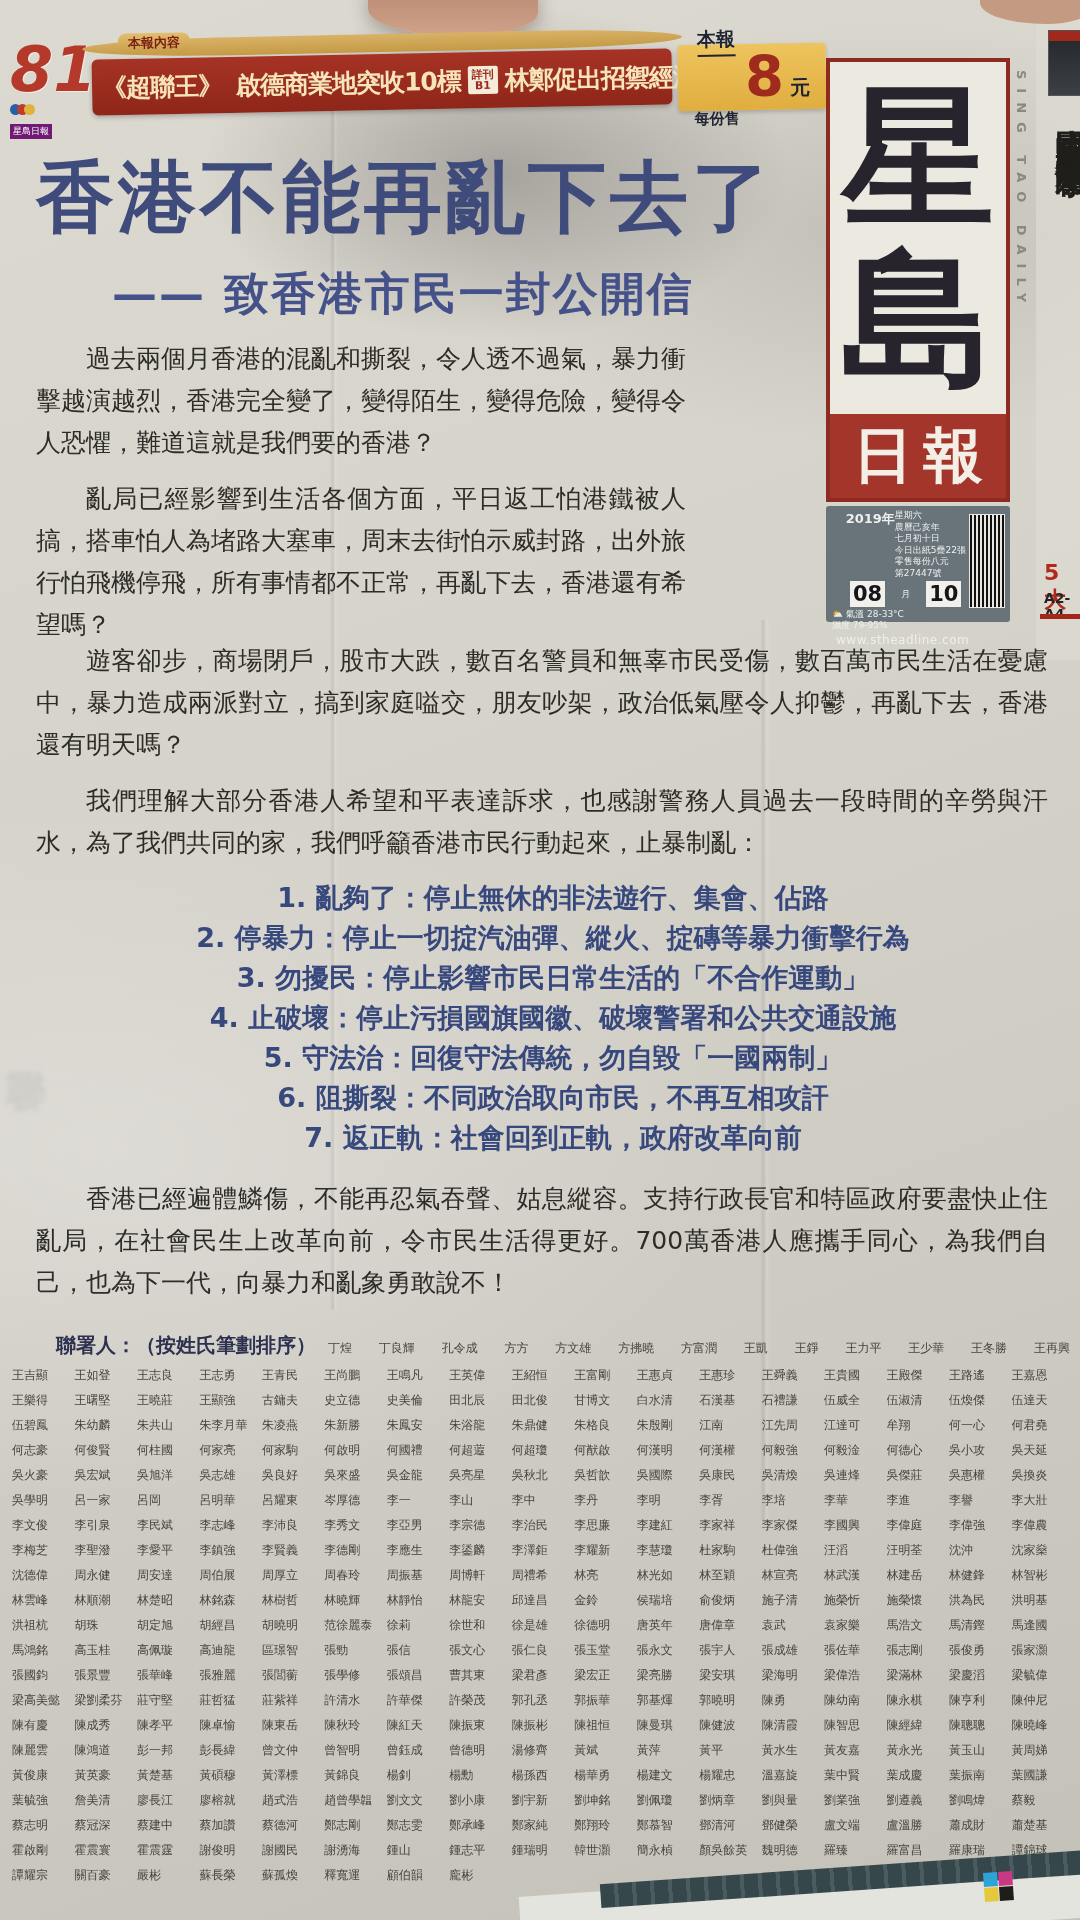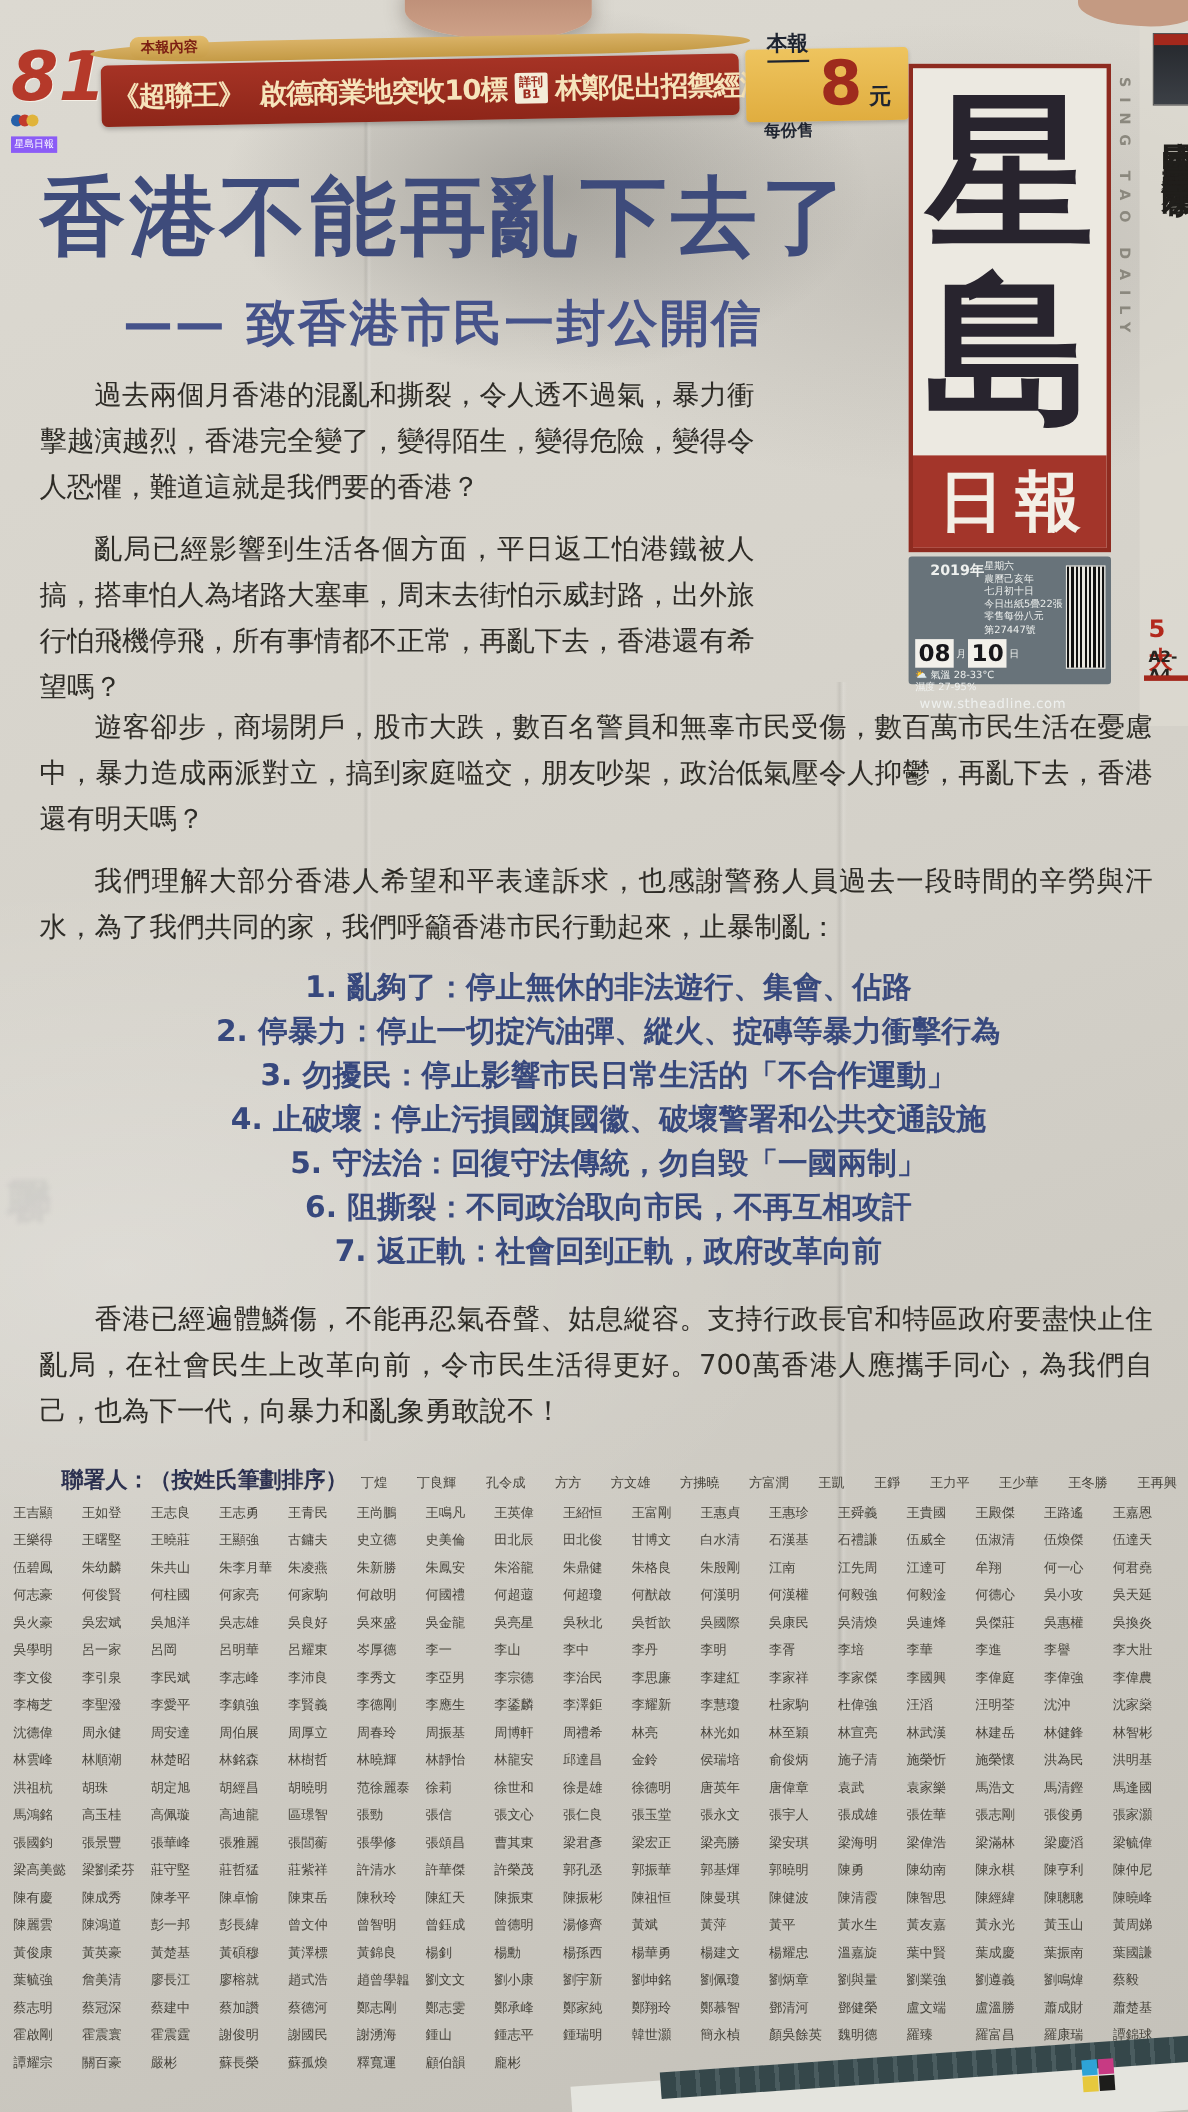--- a/index.html
+++ b/index.html
@@ -20,21 +20,21 @@
   .right-strip-bg{position:absolute;left:1036px;top:0;width:44px;height:660px;background:#dedbd2;opacity:.65;}
 
   
   .hand-top{position:absolute;left:368px;top:-14px;width:170px;height:50px;background:linear-gradient(#b98a73,#cfa289);border-radius:0 0 46% 54%;box-shadow:0 6px 18px rgba(60,50,40,.35);}
   .hand-corner{position:absolute;right:-10px;top:-12px;width:110px;height:36px;background:#c49a82;border-radius:0 0 40% 60%;}
 
   
   .logo81{position:absolute;left:10px;top:40px;width:86px;height:78px;}
   .logo81 .num{font-size:62px;font-weight:900;font-style:italic;color:#b5392a;line-height:60px;text-shadow:1px 1px 0 #f3efe6;}
   .logo81 .dots span{display:inline-block;width:11px;height:11px;border-radius:50%;margin-right:-4px;}
-  .logo81 .tag{font-size:9px;color:#fff;background:#8b5cf6;padding:1px 3px;display:inline-block;margin-top:1px;}
+  .logo81 .tag{font-size:9px;color:#fff;background:#701a75;padding:1px 3px;display:inline-block;margin-top:1px;}
   .ribbon-arc{position:absolute;left:82px;top:34px;width:600px;height:18px;background:linear-gradient(#d9b267,#c49a45);border-radius:50%/100%;transform:rotate(-1.2deg);}
   .ribbon-label{position:absolute;left:118px;top:33px;background:linear-gradient(#e3bd6e,#c79d49);color:#7c1f13;font-size:13px;font-weight:bold;padding:1px 10px;border-radius:8px;transform:rotate(-1.2deg);}
   .teaser-bar{
     position:absolute;left:92px;top:54px;width:580px;height:56px;background:linear-gradient(#a63325,#8e2619);
     border-radius:6px;transform:rotate(-1.1deg);display:flex;align-items:center;gap:7px;padding:0 10px;box-sizing:border-box;
     color:#f6e4bb;font-weight:bold;white-space:nowrap;box-shadow:0 2px 5px rgba(0,0,0,.25);
   }
   .teaser-title{font-size:25px;letter-spacing:-1px;}
   .teaser-divider{width:2px;height:36px;background:#f6e4bb;opacity:.85;}
   .ref-badge{background:#f4ecd9;color:#9c2c1f;font-size:11px;line-height:11px;font-weight:bold;text-align:center;padding:3px 4px;border-radius:2px;}
@@ -51,21 +51,21 @@
   
   .masthead{position:absolute;left:826px;top:58px;width:184px;height:444px;background:#ece9e1;border:4px solid #8e2b20;box-sizing:border-box;display:flex;flex-direction:column;}
   .masthead .chars{flex:1;display:flex;flex-direction:column;align-items:center;justify-content:center;}
   .masthead .chars div{font-size:150px;line-height:162px;font-weight:900;color:#28242e;transform:scaleX(1.02);}
   .masthead .daily{height:84px;background:#a3352a;display:flex;align-items:center;justify-content:center;color:#f3efe6;font-size:60px;font-weight:900;letter-spacing:10px;padding-left:10px;}
   .sington{position:absolute;left:1014px;top:70px;writing-mode:vertical-rl;font-size:13px;letter-spacing:9px;color:#8b887e;font-weight:bold;}
   .datebox{position:absolute;left:826px;top:506px;width:184px;height:116px;background:#68737a;border-radius:3px;color:#eef0ee;font-size:9px;}
   .datebox .row1{display:flex;justify-content:flex-end;padding:4px 44px 0 8px;}
   .datebox .year{font-size:13px;font-weight:bold;}
   .datebox .lunar{line-height:11.5px;text-align:left;}
-  .datebox .dm{display:flex;align-items:center;gap:2px;padding:2px 0 0 6px;}
+  .datebox .dm{display:flex;align-items:center;gap:16px;padding:2px 0 0 24px;}
   .datebox .dm .box{background:#f2f0ea;color:#16161a;font-size:21px;font-weight:900;padding:0 3px;line-height:26px;}
   .datebox .dm .unit{font-size:9px;}
   .datebox .wx{padding:2px 0 0 6px;line-height:11px;}
   .datebox .site{font-size:12px;padding:2px 0 0 10px;letter-spacing:.5px;}
   .barcode{position:absolute;right:5px;top:8px;width:34px;height:92px;background:repeating-linear-gradient(90deg,#101010 0 2px,#e9e7e0 2px 4px);border:1px solid #e9e7e0;}
 
   
   .side-photo{position:absolute;left:1048px;top:30px;width:32px;height:64px;background:linear-gradient(#23262b,#3c4046);border:1px solid #555;}
   .side-photo i{display:block;width:100%;height:10px;background:#a3281c;}
   .side-headline{position:absolute;left:1048px;top:100px;writing-mode:vertical-rl;font-size:36px;font-weight:900;color:#201e1b;letter-spacing:3px;height:450px;}
@@ -166,21 +166,21 @@
   </div>
   <div class="dm">
     <span class="box">08</span>
     <span class="unit">月</span>
     <span class="box">10</span>
     <span class="unit">日</span>
   </div>
   <div class="wx">
     <span>⛅</span>
     <span>氣溫 28-33°C</span><br>
-    <span>濕度 27-95%</span>
+    <span>濕度 79-95%</span>
   </div>
   <div class="site">www.stheadline.com</div>
   <div class="barcode"></div>
 </div>
 
 <div class="side-photo">
     <i></i>
   </div>
 <div class="side-headline">中國民航局向國泰發風險警示</div>
 <div class="side-badge">5大</div>

